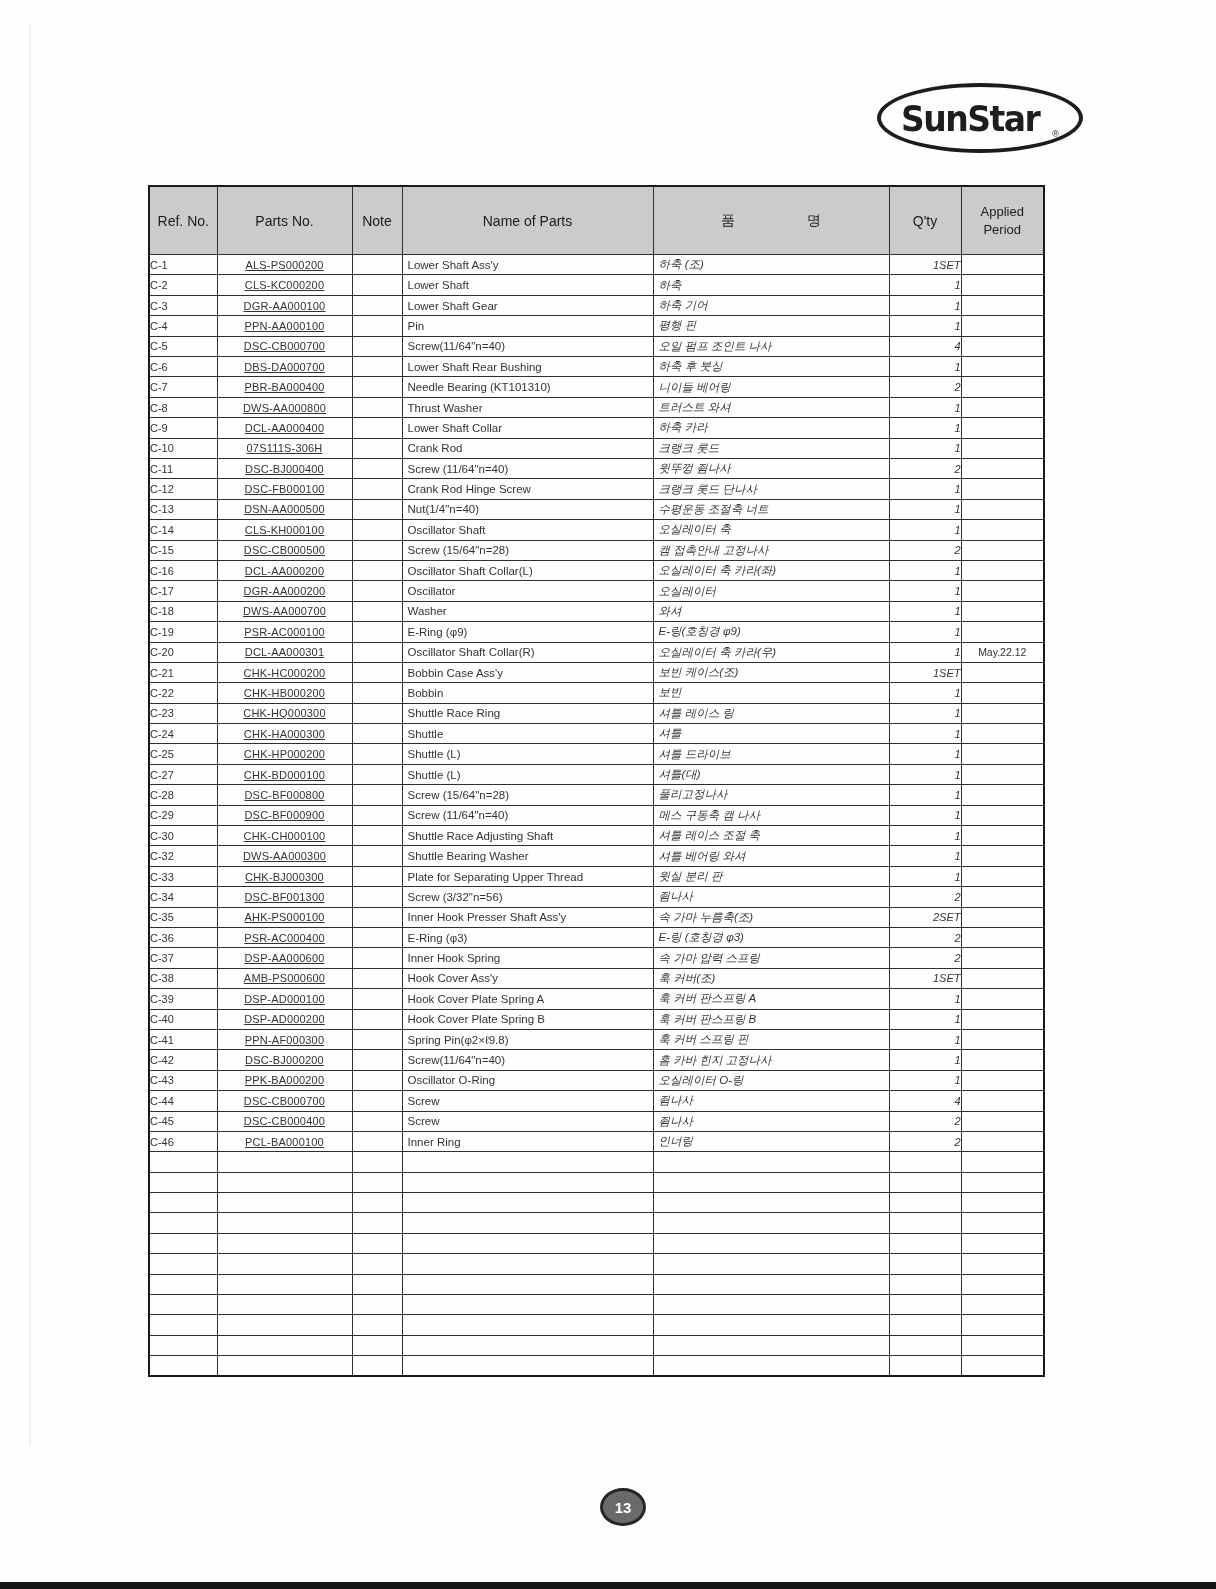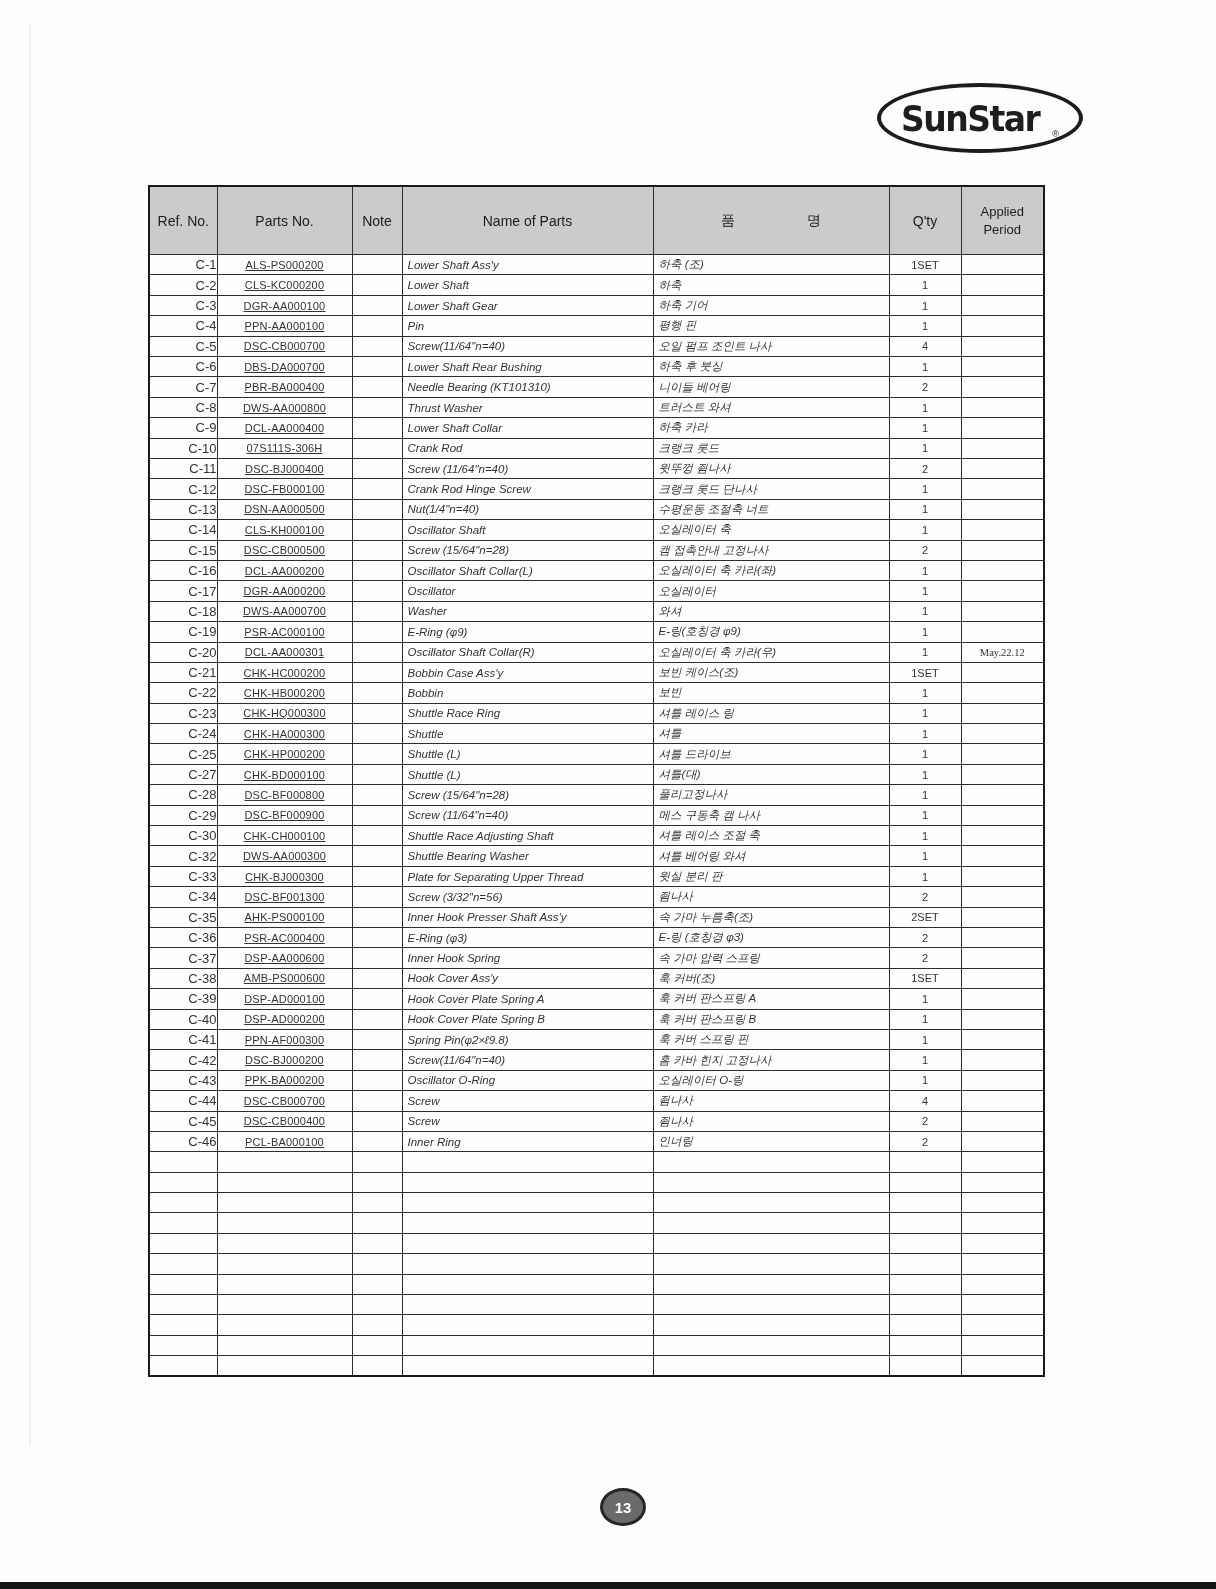--- a/index.html
+++ b/index.html
@@ -39,27 +39,27 @@
     box-sizing:border-box;
   }
   .parts thead th {
     height:45px; background:#cbcbcb;
     font-weight:normal; font-size:14px; color:#1b1b1b;
     text-align:center;
   }
   .parts thead th.h-period { white-space:normal; line-height:1.35; font-size:13px; padding:16px 4px; }
   .kname-wrap { display:flex; justify-content:center; gap:72px; }
   .parts tbody td { height:20.4px; padding:0; color:#333; }
-  .c-ref   { text-align:right; font-size:13px;margin-left:31px; }
+  .c-ref   { text-align:left; font-size:11px;margin-left:31px; }
   .c-parts { text-align:center; font-size:11px; letter-spacing:0.2px;text-decoration:underline; }
   .c-note  { text-align:center; }
-  .c-name  { text-align:left; padding-left:5px !important;font-style:italic; }
+  .c-name  { text-align:left; padding-left:5px !important; }
   .c-kname { text-align:left; padding-left:5px !important;font-style:italic; }
-  .c-qty   { text-align:center; font-size:11px; }
-  .c-period{ text-align:center; font-size:10.5px;font-family:Liberation Serif, serif; }
+  .c-qty   { text-align:right; font-size:11px;font-style:italic; }
+  .c-period{ text-align:center; font-size:10.5px; }
 
   .page-badge {
     position:absolute; left:600px; top:1488px; width:46px; height:38px;
     background:#6a6a6a; border:3px solid #262626; border-radius:50%;
     box-sizing:border-box; display:flex; align-items:center; justify-content:center;
   }
   .page-badge span { color:#ffffff; font-weight:bold; font-size:15px; }
 
   .bottom-strip {
     position:absolute; left:0; top:1582px; width:1216px; height:7px;

